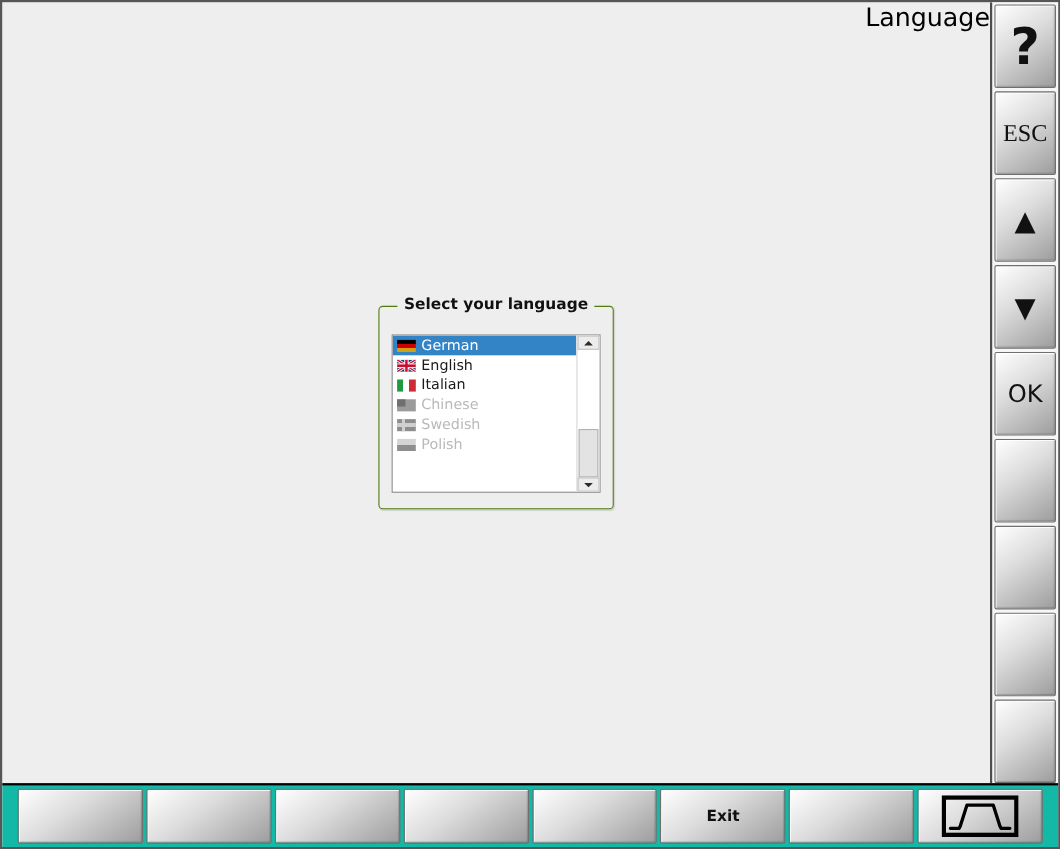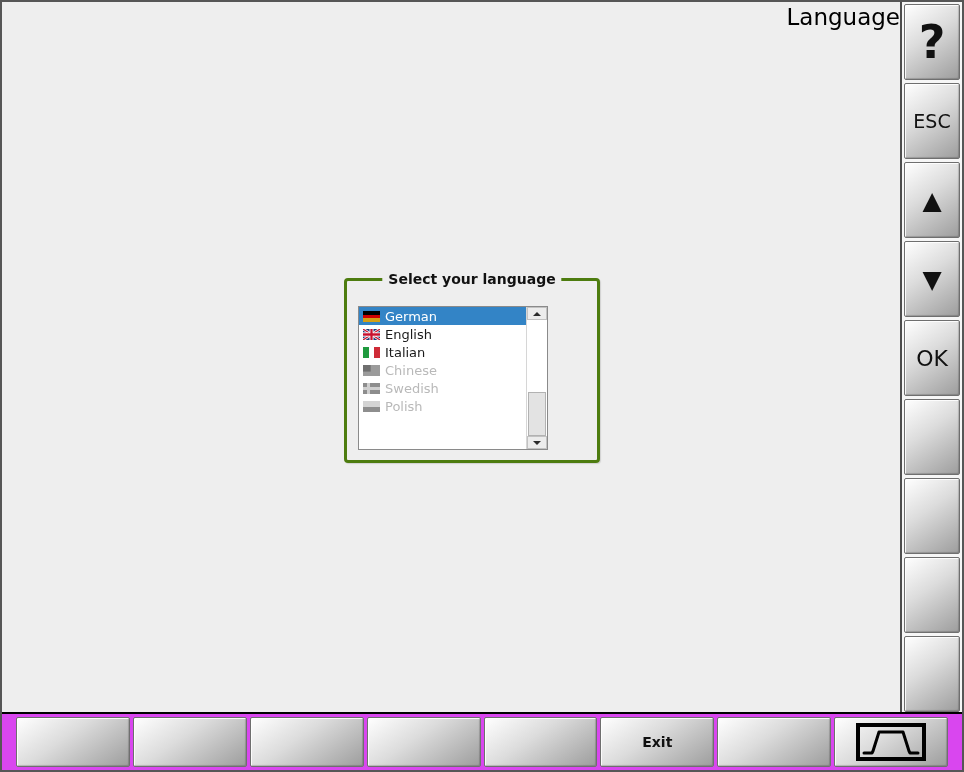--- a/index.html
+++ b/index.html
@@ -16,22 +16,22 @@
   }
   
   .page-title {
     position:absolute; left:0; top:2px; width:898px;
     text-align:right;
     font-size:23px; color:#000;
   }
   
   .lang-panel {
     position:absolute; left:342px; top:276px;
-    width:256px; height:185px;
-    border:3px solid #4d7c0f; border-radius:4px;
+    width:214px; height:185px;
+    border:1px solid #4d7c0f; border-radius:4px;
     box-shadow:1px 1px 1px rgba(0,0,0,0.12);
     text-align:center;
   }
   .lang-panel .legend {
     position:absolute; top:-10px; left:50%; transform:translateX(-50%);
     background:#eeeeee; padding:0 6px;
     font-size:14px; font-weight:bold; color:#111; white-space:nowrap;
   }
   .listbox {
     position:absolute; left:11px; top:25px;
@@ -89,28 +89,28 @@
   
   .sidebar {
     position:absolute; right:0; top:0;
     width:62px; height:710px;
     background:#f6f6f6; border-left:2px solid #4d4d4d;
     display:flex; flex-direction:column; gap:3px;
     padding:2px 2px 0 2px;
   }
   .sidebar .hw-btn { height:76px; flex:0 0 auto; }
   .btn-help  { font-size:46px; font-weight:bold; }
-  .btn-esc   { font-size:19px; }
+  .btn-esc   { font-size:22px;font-family:Liberation Serif, serif; }
   .btn-arrow { font-size:25px; }
   .btn-ok    { font-size:22px; }
   
   .bottombar {
     position:absolute; left:0; bottom:0;
     width:960px; height:58px;
-    background:#d946ef; border-top:2px solid #000;
+    background:#14b8a6; border-top:2px solid #000;
     display:flex; gap:3px; padding:3px 14px;
   }
   .bottombar .hw-btn { flex:1 1 0; font-size:14px; font-weight:bold; }
   .pulse-svg { display:block; }
 </style>
 </head>
 <body>
 
 <div class="screen">
 

